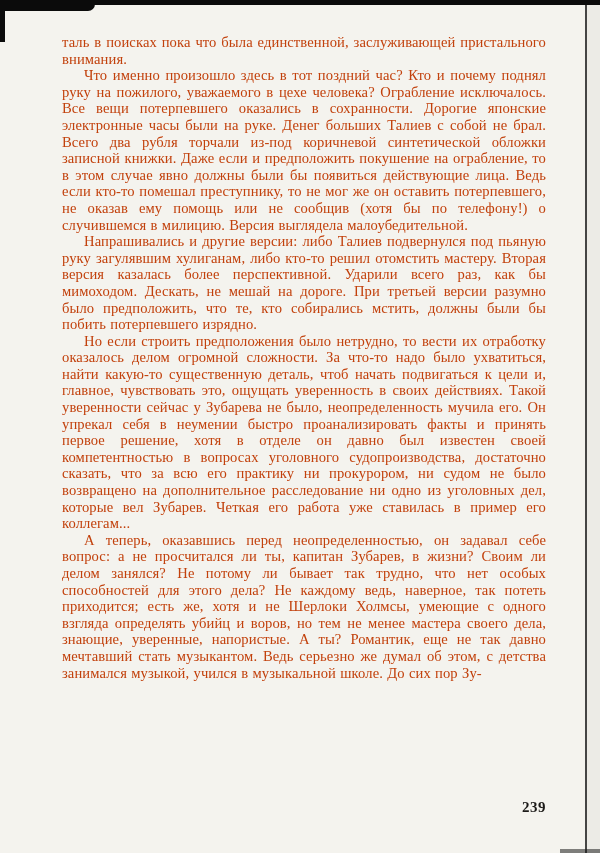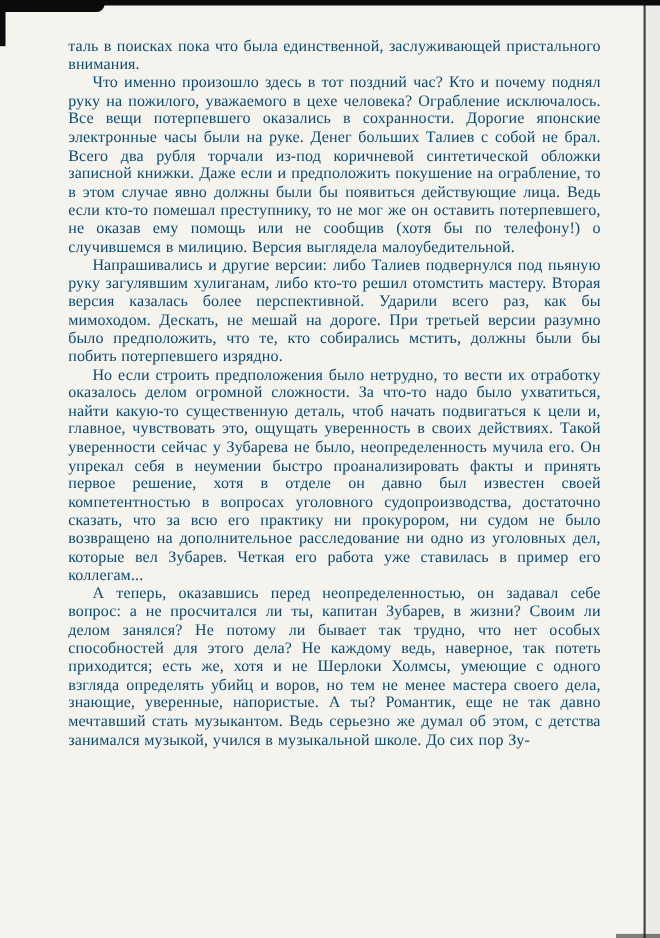--- a/index.html
+++ b/index.html
@@ -41,21 +41,21 @@
   .edge-bottom-right {
     position: absolute; bottom: 0; right: 0; width: 40px; height: 4px;
     background: rgba(30,30,30,0.55);
   }
   
   .text-block {
     position: absolute;
     left: 62px;
     top: 34px;
     width: 484px;
-    color: #0c4a6e;
+    color: #c2410c;
     font-size: 14.6px;
     line-height: 16.6px;
     text-align: justify;
     letter-spacing: 0.1px;
     word-spacing: 0.5px;
   }
   .para {
     margin: 0;
     padding: 0;
   }
@@ -87,14 +87,15 @@
   <div class="edge-bottom-right"></div>
 
   <div class="text-block">
     <p class="para">таль в поисках пока что была единственной, заслуживающей пристального внимания.</p>
     <p class="para indent">Что именно произошло здесь в тот поздний час? Кто и почему поднял руку на пожилого, уважаемого в цехе человека? Ограбление исключалось. Все вещи потерпевшего оказались в сохранности. Дорогие японские электронные часы были на руке. Денег больших Талиев с собой не брал. Всего два рубля торчали из-под коричневой синтетической обложки записной книжки. Даже если и предположить покушение на ограбление, то в этом случае явно должны были бы появиться действующие лица. Ведь если кто-то помешал преступнику, то не мог же он оставить потерпевшего, не оказав ему помощь или не сообщив (хотя бы по телефону!) о случившемся в милицию. Версия выглядела малоубедительной.</p>
     <p class="para indent">Напрашивались и другие версии: либо Талиев подвернулся под пьяную руку загулявшим хулиганам, либо кто-то решил отомстить мастеру. Вторая версия казалась более перспективной. Ударили всего раз, как бы мимоходом. Дескать, не мешай на дороге. При третьей версии разумно было предположить, что те, кто собирались мстить, должны были бы побить потерпевшего изрядно.</p>
     <p class="para indent">Но если строить предположения было нетрудно, то вести их отработку оказалось делом огромной сложности. За что-то надо было ухватиться, найти какую-то существенную деталь, чтоб начать подвигаться к цели и, главное, чувствовать это, ощущать уверенность в своих действиях. Такой уверенности сейчас у Зубарева не было, неопределенность мучила его. Он упрекал себя в неумении быстро проанализировать факты и принять первое решение, хотя в отделе он давно был известен своей компетентностью в вопросах уголовного судопроизводства, достаточно сказать, что за всю его практику ни прокурором, ни судом не было возвращено на дополнительное расследование ни одно из уголовных дел, которые вел Зубарев. Четкая его работа уже ставилась в пример его коллегам...</p>
     <p class="para indent">А теперь, оказавшись перед неопределенностью, он задавал себе вопрос: а не просчитался ли ты, капитан Зубарев, в жизни? Своим ли делом занялся? Не потому ли бывает так трудно, что нет особых способностей для этого дела? Не каждому ведь, наверное, так потеть приходится; есть же, хотя и не Шерлоки Холмсы, умеющие с одного взгляда определять убийц и воров, но тем не менее мастера своего дела, знающие, уверенные, напористые. А ты? Романтик, еще не так давно мечтавший стать музыкантом. Ведь серьезно же думал об этом, с детства занимался музыкой, учился в музыкальной школе. До сих пор Зу-</p>
   </div>
 
+  <div class="page-number">239</div>
 
 </div>
 
 </body></html>

